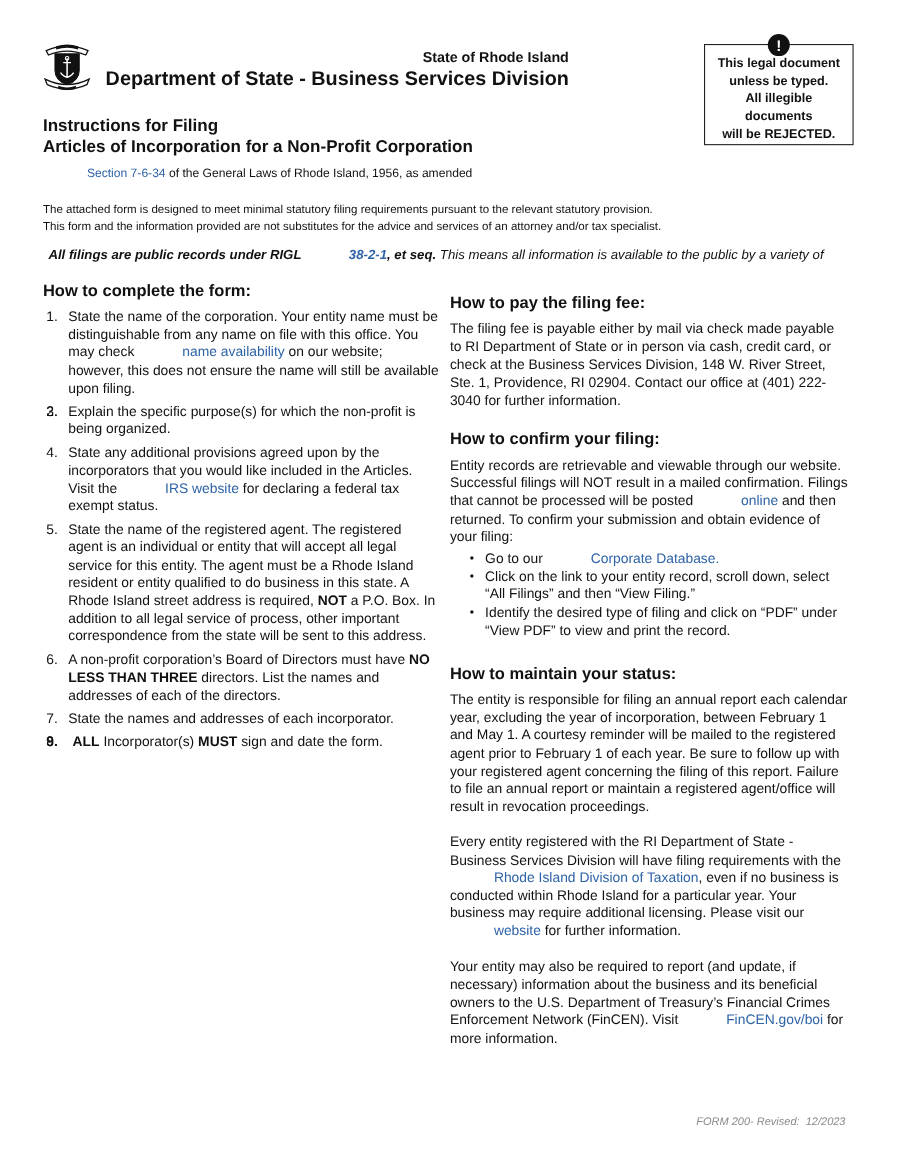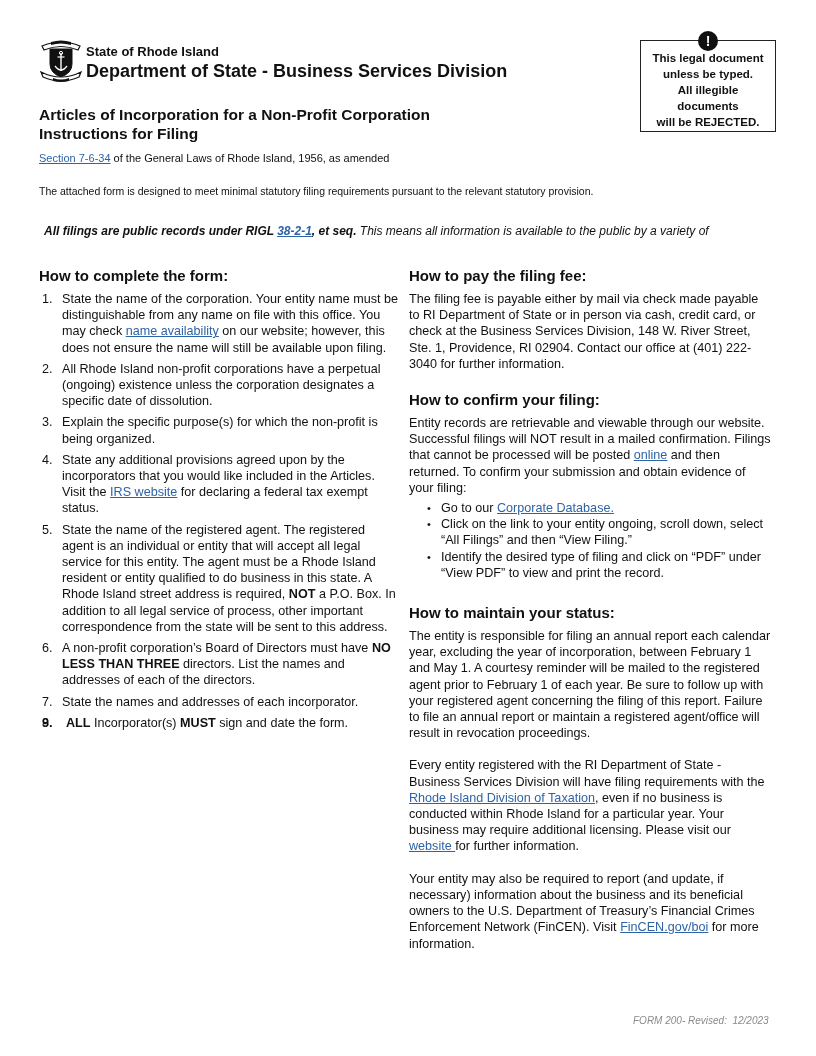--- a/index.html
+++ b/index.html
@@ -10,31 +10,31 @@
     body {
       width: 816px;
       height: 1056px;
       position: relative;
       overflow: hidden;
       font-family: "Liberation Sans", sans-serif;
       color: #111111;
     }
     a, .link {
       color: #2e63a6;
-      text-decoration: underline;
       cursor: pointer;
+      margin-left: 40px;
     }
     .abs { position: absolute; }
 
     
     #seal {
       left: 38px; top: 38px; width: 46px; height: 44px;
     }
     #header-text {
-      left: 86px; top: 44px;
+      left: 96px; top: 44px; text-align: right;
     }
     #state-name {
       font-size: 13px; font-weight: bold; line-height: 16px;
     }
     #dept-name {
       font-size: 18px; font-weight: bold; line-height: 20px; margin-top: 1px;
     }
 
     
     #warning-box {
@@ -80,21 +80,21 @@
     #public-records {
       left: 44px; top: 224px;
       font-size: 12px; line-height: 15px;
       font-style: italic;
       white-space: nowrap;
     }
     #public-records .b { font-weight: bold; }
 
     
     .col { position: absolute; font-size: 12.6px; line-height: 16.2px; }
-    #left-col { left: 39px; top: 266px; width: 360px; }
+    #left-col { left: 39px; top: 255px; width: 360px; }
     #right-col { left: 409px; top: 266px; width: 362px; }
 
     h2.section-heading {
       font-size: 15px;
       font-weight: bold;
       margin: 0 0 6px 0;
       line-height: 19px;
     }
     ol.steps {
       margin: 0;
@@ -171,46 +171,46 @@
 <div id="warning-box" class="abs">
   <div id="warning-icon">!</div>
   <div>This legal document</div>
   <div>unless be typed.</div>
   <div>All illegible</div>
   <div>documents</div>
   <div>will be REJECTED.</div>
 </div>
 
 <div id="title-block" class="abs">
+  <div id="title-line1">Instructions for Filing</div>
   <div id="title-line2">Articles of Incorporation for a Non-Profit Corporation</div>
-  <div id="title-line1">Instructions for Filing</div>
 </div>
 
 <div id="statute-line" class="abs">
   <a>Section 7-6-34</a><span> of the General Laws of Rhode Island, 1956, as amended</span>
 </div>
 
 <div id="disclaimer" class="abs">
   <div>The attached form is designed to meet minimal statutory filing requirements pursuant to the relevant statutory provision.</div>
+  <div>This form and the information provided are not substitutes for the advice and services of an attorney and/or tax specialist.</div>
 </div>
 
 <div id="public-records" class="abs">
   <span class="b">All filings are public records under RIGL </span><a class="b">38-2-1</a><span class="b">, et seq.</span><span> This means all information is available to the public by a variety of</span>
 </div>
 
 <div id="left-col" class="col">
   <h2 class="section-heading">How to complete the form:</h2>
   <ol class="steps">
     <li>
       <span class="num">1.</span>
       <span>State the name of the corporation. Your entity name must be distinguishable from any name on file with this office. You may check </span><a>name availability</a><span> on our website; however, this does not ensure the name will still be available upon filing.</span>
     </li>
     <li>
       <span class="num">2.</span>
-      <span>All Rhode Island non-profit corporations have a perpetual (ongoing) existence unless the corporation designates a specific date of dissolution.</span>
     </li>
     <li>
       <span class="num">3.</span>
       <span>Explain the specific purpose(s) for which the non-profit is being organized.</span>
     </li>
     <li>
       <span class="num">4.</span>
       <span>State any additional provisions agreed upon by the incorporators that you would like included in the Articles. Visit the </span><a>IRS website</a><span> for declaring a federal tax exempt status.</span>
     </li>
     <li>
@@ -245,21 +245,21 @@
 
   <section>
     <h2 class="section-heading">How to confirm your filing:</h2>
     <p class="para">
       <span>Entity records are retrievable and viewable through our website. Successful filings will NOT result in a mailed confirmation. Filings that cannot be processed will be posted </span><a>online</a><span> and then returned. To confirm your submission and obtain evidence of your filing:</span>
     </p>
     <ul class="bullets">
       <li>
         <span>Go to our </span><a>Corporate Database.</a>
       </li>
-      <li>Click on the link to your entity ongoing, scroll down, select “All Filings” and then “View Filing.”</li>
+      <li>Click on the link to your entity record, scroll down, select “All Filings” and then “View Filing.”</li>
       <li>Identify the desired type of filing and click on “PDF” under “View PDF” to view and print the record.</li>
     </ul>
   </section>
 
   <div class="sec-gap" style="height:22px"></div>
 
   <section>
     <h2 class="section-heading">How to maintain your status:</h2>
     <p class="para">The entity is responsible for filing an annual report each calendar year, excluding the year of incorporation, between February 1 and May 1. A courtesy reminder will be mailed to the registered agent prior to February 1 of each year. Be sure to follow up with your registered agent concerning the filing of this report. Failure to file an annual report or maintain a registered agent/office will result in revocation proceedings.</p>
     <div class="para-gap"></div>

